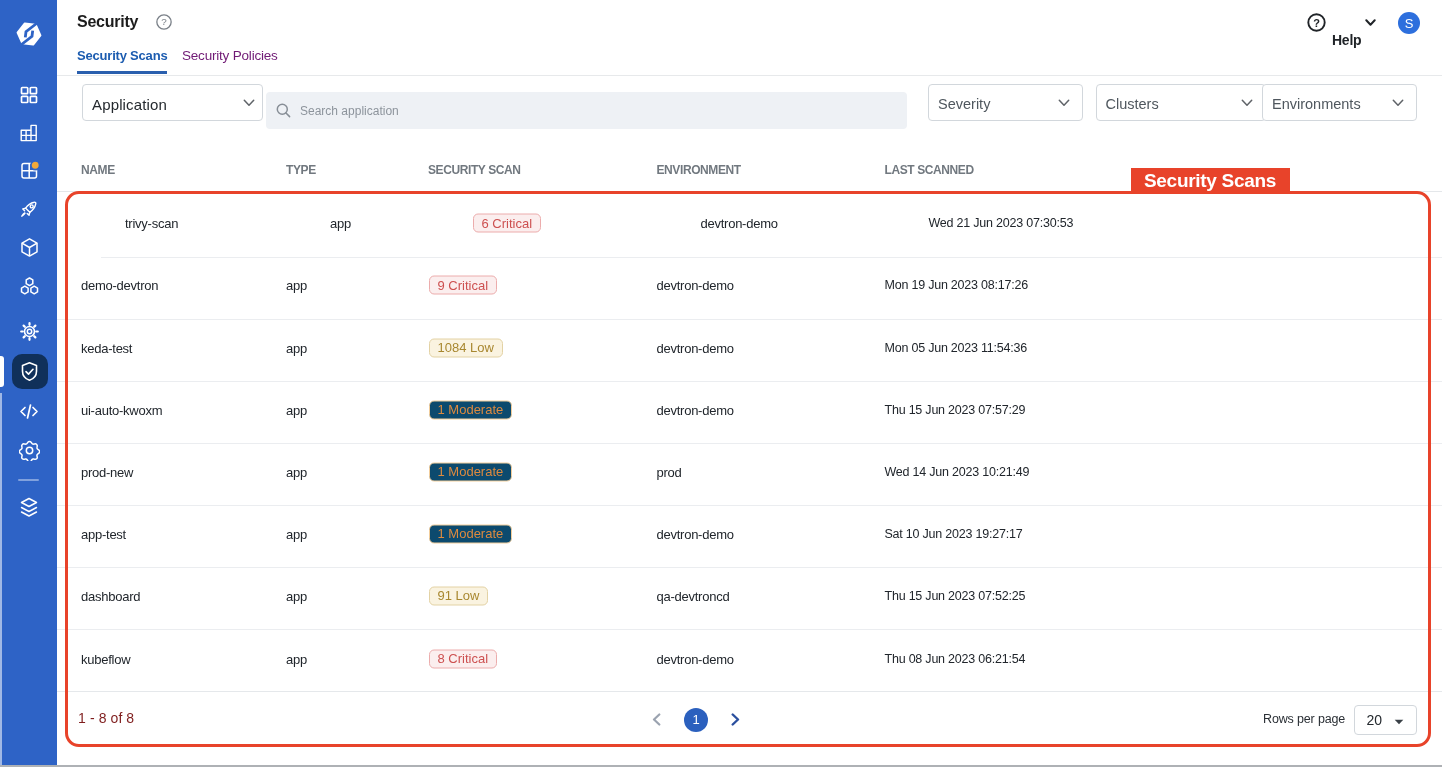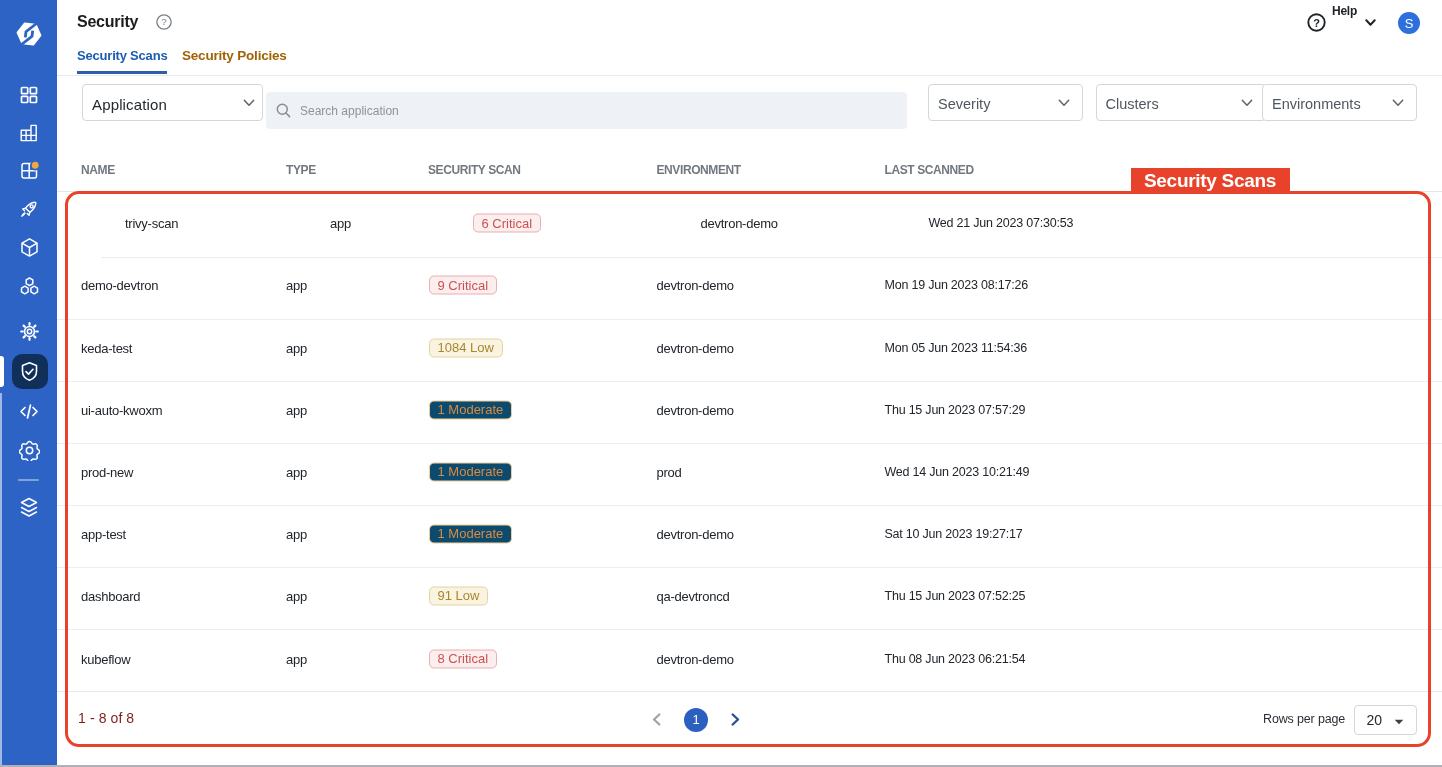--- a/index.html
+++ b/index.html
@@ -10,24 +10,24 @@
 
 #sidebar { position:absolute; left:0; top:0; width:57px; height:765px; background:#2E63C6; }
 #selpill { position:absolute; left:11.5px; top:354px; width:36px; height:35px; background:#10305A; border-radius:10px; }
 #selbar { position:absolute; left:0; top:356px; width:3.5px; height:31px; background:#fff; border-radius:0 3px 3px 0; }
 #sidediv { position:absolute; left:18px; top:479px; width:21px; height:2px; background:rgba(255,255,255,0.4); border-radius:1px; }
 #sidescroll { position:absolute; left:0; top:393px; width:2px; height:372px; background:rgba(255,255,255,0.55); }
 
 
 #title { position:absolute; left:77px; top:13px; font-size:16px; font-weight:700; color:#1c1c1c; letter-spacing:-0.25px; }
 #tab1 { position:absolute; left:77px; top:48px; font-size:13px; font-weight:700; color:#1c5cb0; letter-spacing:-0.2px; }
-#tab2 { position:absolute; left:182px; top:48px; font-size:13.5px; color:#a16207; letter-spacing:-0.2px;font-weight:bold; }
+#tab2 { position:absolute; left:182px; top:48px; font-size:13.5px; color:#701a75; letter-spacing:-0.2px; }
 #tabline { position:absolute; left:77px; top:71px; width:90px; height:3px; background:#2a5fae; }
 #hdrborder { position:absolute; left:57px; top:74.5px; width:1385px; height:1px; background:#e7e9eb; }
-#helptxt { position:absolute; left:1332px; top:4px; font-size:12px; font-weight:700; color:#202428; letter-spacing:-0.25px; }
+#helptxt { position:absolute; left:1332px; top:32px; font-size:14px; font-weight:700; color:#202428; letter-spacing:-0.25px; }
 #avatar { position:absolute; left:1398px; top:12px; width:22px; height:22px; border-radius:50%; background:#2d6fdd; color:#fff; font-size:13px; text-align:center; line-height:23px; }
 
 
 .sel { position:absolute; top:84px; height:37px; background:#fff; border:1px solid #d2d7dc; border-radius:4px; font-size:14.5px; color:#4f575e; }
 .sel .lbl { position:absolute; left:9px; top:calc(50% + 1px); transform:translateY(-50%); white-space:nowrap; }
 .sel .chev { position:absolute; right:12px; top:50%; transform:translateY(-50%); }
 #selapp { left:82px; width:181px; color:#24292e; font-size:15px; letter-spacing:0.15px; }
 #selsev { left:928px; width:155px; }
 #selclu { left:1095.5px; width:170px; }
 #selenv { left:1262px; width:155px; }

